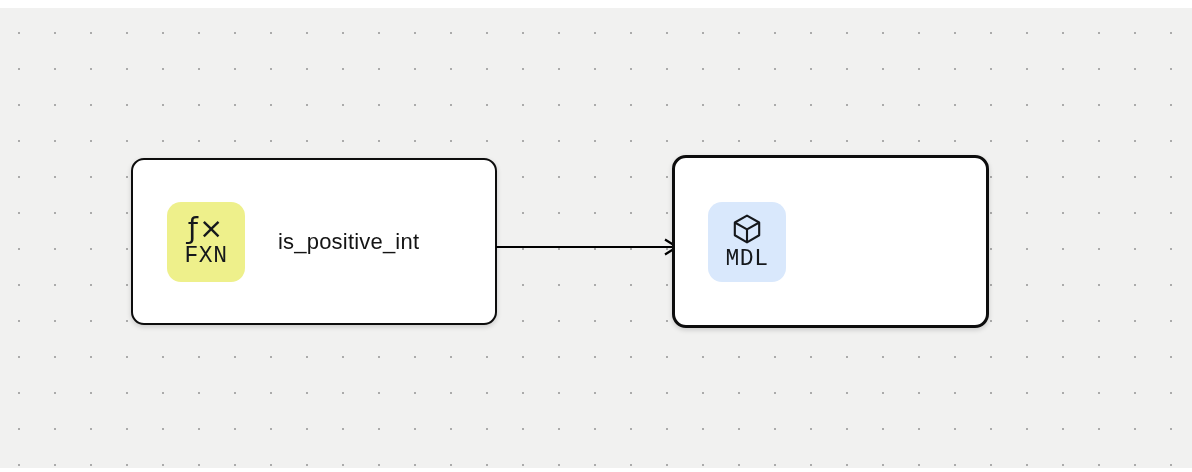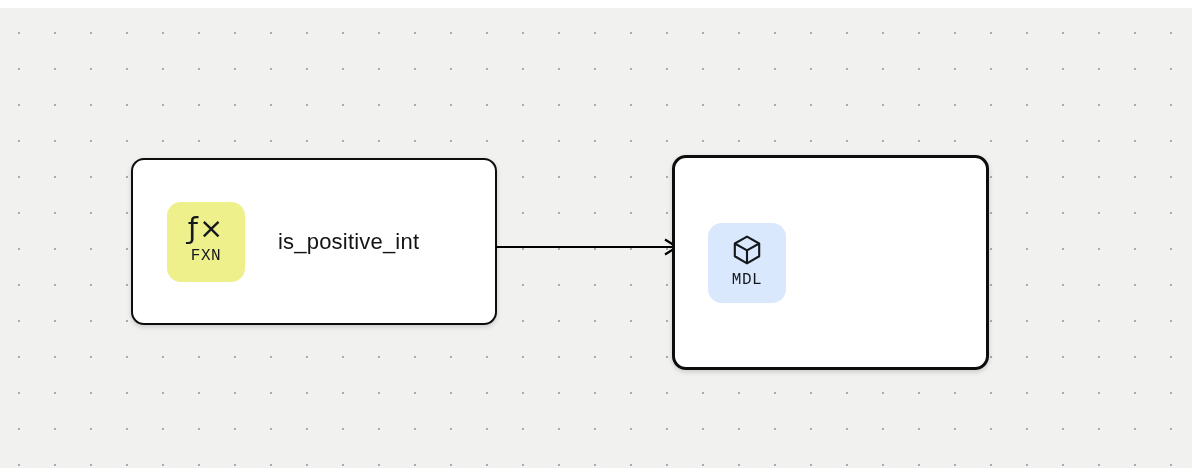--- a/index.html
+++ b/index.html
@@ -26,21 +26,21 @@
     background:#ffffff;
     border:2px solid #0d0d0d;
     border-radius:13px;
     box-shadow:0 2px 5px rgba(0,0,0,0.16);
     display:flex;
     align-items:center;
     box-sizing:border-box;
     cursor:pointer;
   }
   .node-left{left:131px;top:158px;width:366px;height:167px;padding-left:34px;}
-  .node-right{left:672px;top:155px;width:317px;height:215px;padding-left:33px;}
+  .node-right{left:672px;top:155px;width:317px;height:173px;padding-left:33px;}
   .node.selected{border-width:3.5px;border-radius:14px;}
 
   .badge{
     width:78px;height:80px;
     border-radius:14px;
     display:flex;flex-direction:column;
     align-items:center;justify-content:center;
     flex:0 0 auto;
     color:#15181c;
   }
@@ -48,21 +48,21 @@
   .badge-mdl{background:#d9e8fc;}
 
   .fxn-glyph{
     font-family:"DejaVu Sans","Liberation Sans",sans-serif;
     font-size:29px;line-height:30px;
     letter-spacing:1px;
     white-space:nowrap;
   }
   .badge .tag{
     font-family:"Liberation Mono","DejaVu Sans Mono",monospace;
-    font-size:16px;line-height:27px;
+    font-size:23px;line-height:27px;
     letter-spacing:0.5px;
     color:#15181c;
   }
   .cube{display:block;margin-top:2px;}
 
   .node-label{
     margin-left:33px;
     font-size:22px;
     font-weight:500;
     color:#141414;

